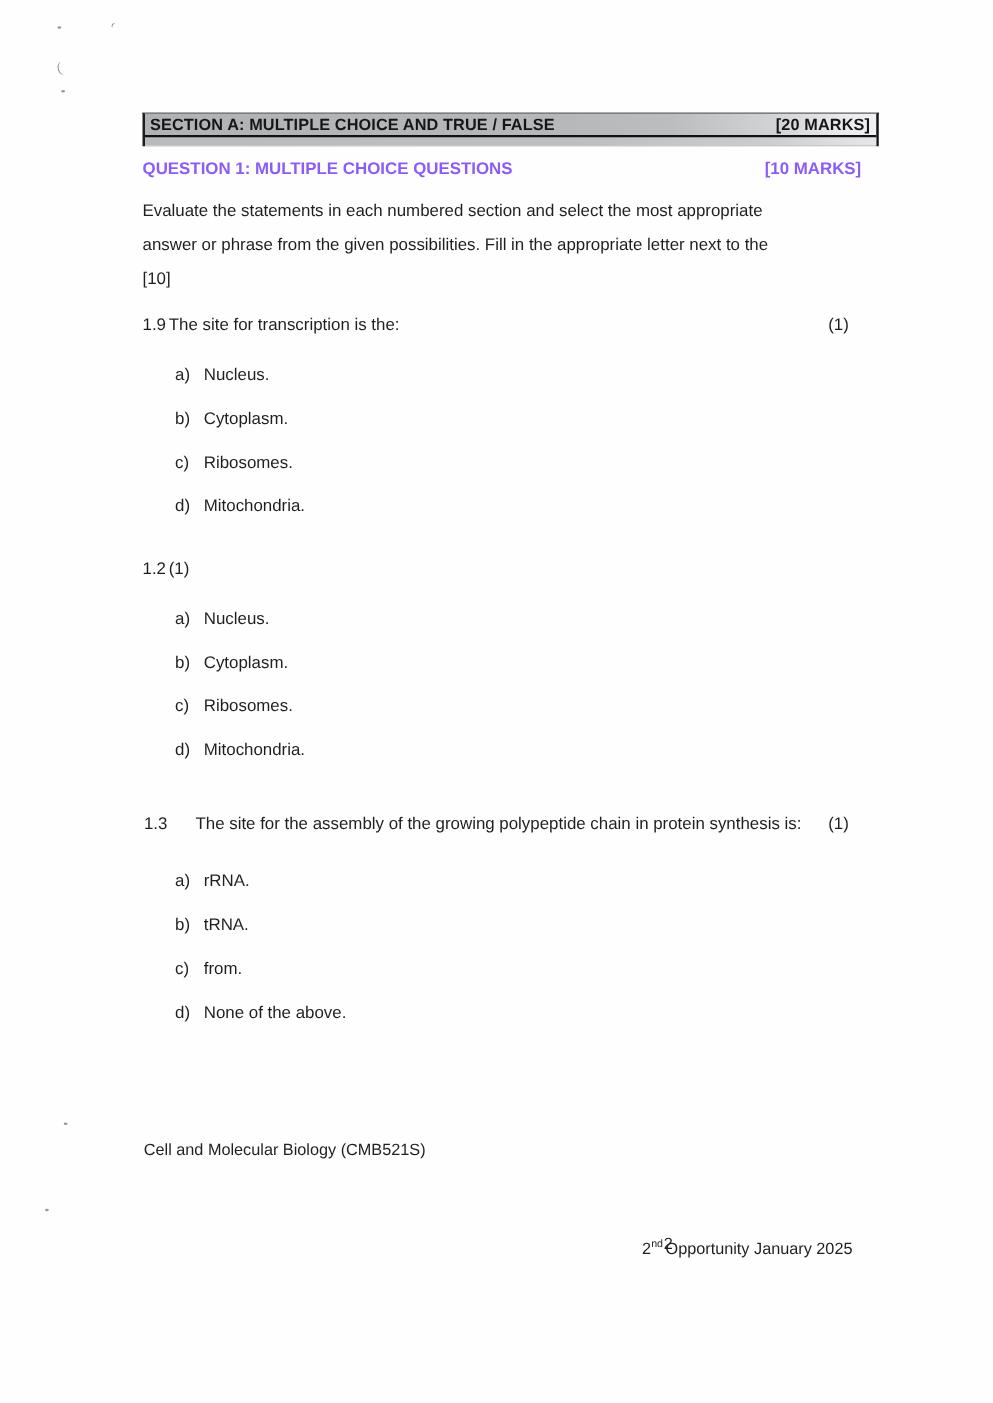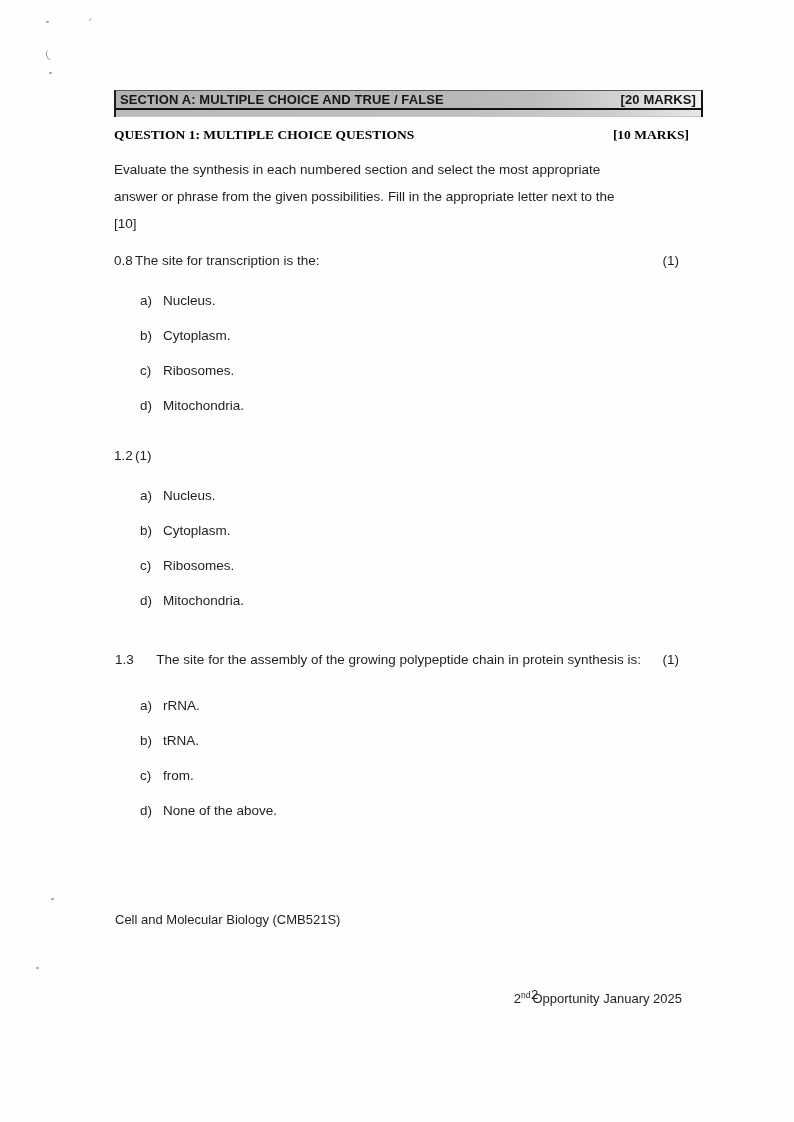--- a/index.html
+++ b/index.html
@@ -48,22 +48,21 @@
   }
 
   
   .q-header {
     display: flex;
     justify-content: space-between;
     margin-top: 10px;
     padding-right: 14px;
     font-weight: 700;
     font-size: 13.5px;
-    color: #000000;
-    font-family: Liberation Serif, serif;
+    color: #8b5cf6;
   }
 
   
   .instructions {
     margin-top: 13px;
     font-size: 13.5px;
   }
   .instr-line {
     height: 27px;
     line-height: 27px;
@@ -164,30 +163,30 @@
       </div>
       <div class="bar-shade"></div>
     </div>
 
     <div class="q-header">
       <span>QUESTION 1: MULTIPLE CHOICE QUESTIONS</span>
       <span>[10 MARKS]</span>
     </div>
 
     <div class="instructions">
-      <div class="instr-line">Evaluate the synthesis in each numbered section and select the most appropriate</div>
+      <div class="instr-line">Evaluate the statements in each numbered section and select the most appropriate</div>
       <div class="instr-line">answer or phrase from the given possibilities. Fill in the appropriate letter next to the</div>
       <div class="instr-line last">
         <span>[10]</span>
       </div>
     </div>
 
     <div class="question first">
       <div class="q-row">
-        <span class="q-num">0.8</span>
+        <span class="q-num">1.9</span>
         <span class="q-text">The site for transcription is the:</span>
         <span class="q-marks">(1)</span>
       </div>
       <div class="options">
         <div class="option first">
           <span class="opt-letter">a)</span>
           <span>Nucleus.</span>
         </div>
         <div class="option">
           <span class="opt-letter">b)</span>

